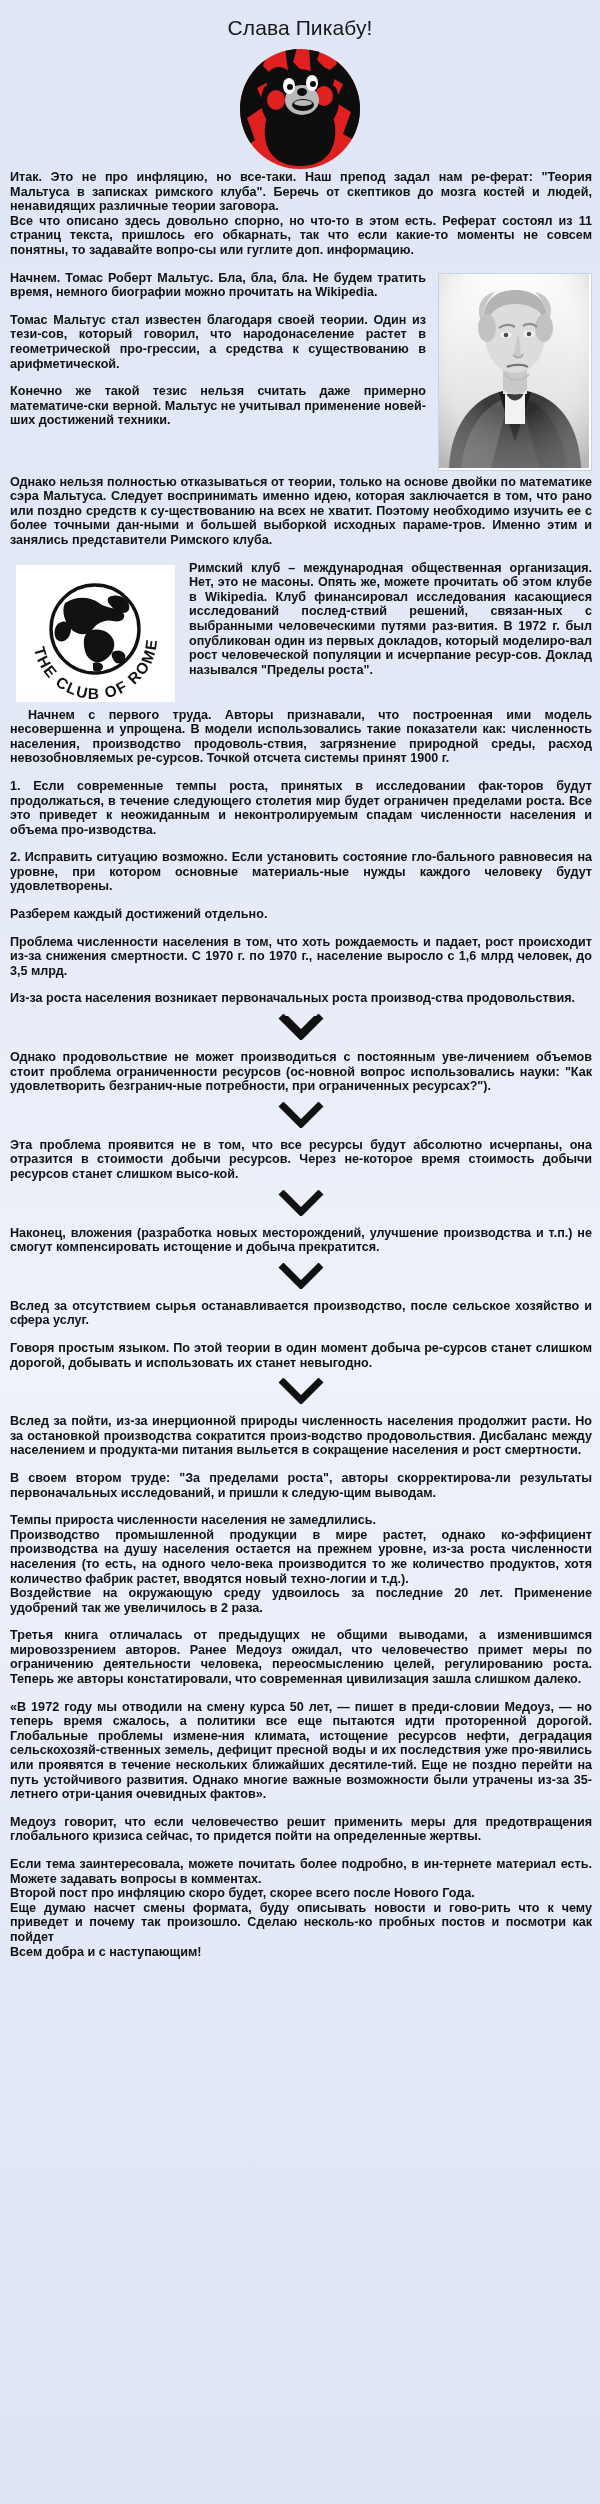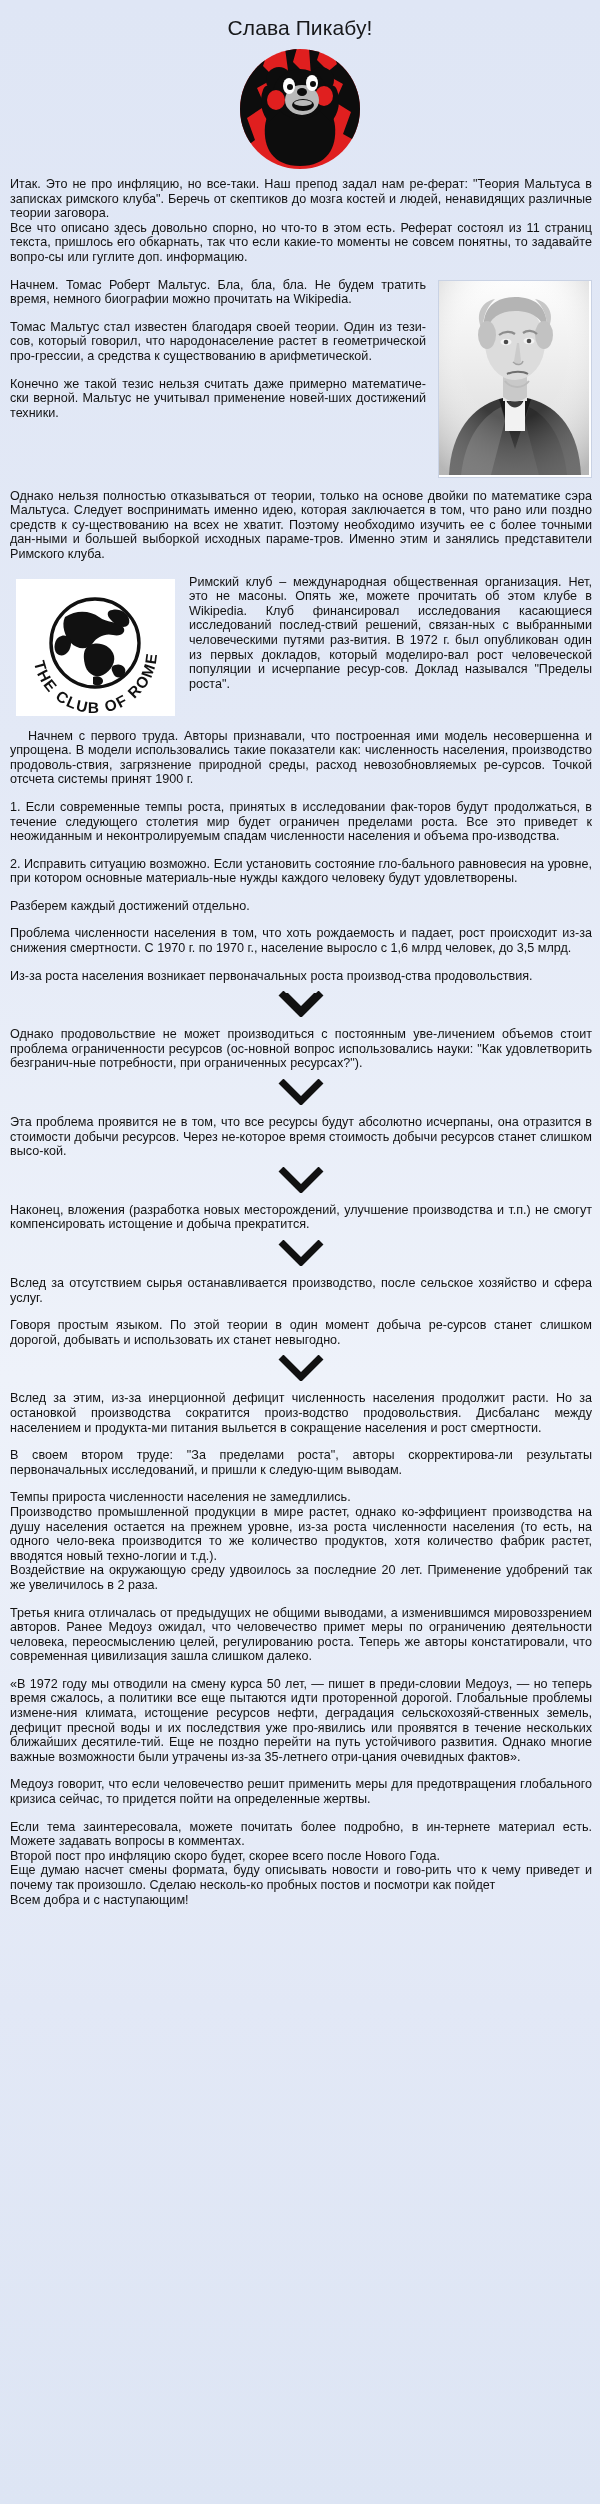--- a/index.html
+++ b/index.html
@@ -42,23 +42,24 @@
   .content {
     padding: 0 8px 0 10px;
     font-size: 12.6px;
     line-height: 14.6px;
     color: #121212;
     text-align: justify;
     -webkit-hyphens: none;
     hyphens: none;
   }
   .para {
-    margin: 7px 0 13px 0;
+    margin: 0 0 13px 0;
     white-space: pre-line;
     text-align: justify;
+    font-weight: bold;
   }
   .para.tight { margin-bottom: 0; }
   .para.indent { text-indent: 18px; }
 
   
   .malthus-fig {
     float: right;
     margin: 2px 0 4px 12px;
     width: 152px;
     height: 196px;
@@ -268,21 +269,21 @@
 
     <p class="para">Вслед за отсутствием сырья останавливается производство, после сельское хозяйство и сфера услуг.</p>
     <p class="para tight">Говоря простым языком. По этой теории в один момент добыча ре-сурсов станет слишком дорогой, добывать и использовать их станет невыгодно.</p>
 
     <div class="chev-row">
       <svg class="chevron" viewBox="0 0 46 26">
         <path d="M3 2 L23 22 L43 2" stroke="#111" stroke-width="7" fill="none" stroke-linejoin="miter"></path>
       </svg>
     </div>
 
-    <p class="para">Вслед за этим, из-за инерционной дефицит численность населения продолжит расти. Но за остановкой производства сократится произ-водство продовольствия. Дисбаланс между населением и продукта-ми питания выльется в сокращение населения и рост смертности.</p>
+    <p class="para">Вслед за пойти, из-за инерционной природы численность населения продолжит расти. Но за остановкой производства сократится произ-водство продовольствия. Дисбаланс между населением и продукта-ми питания выльется в сокращение населения и рост смертности.</p>
     <p class="para">В своем втором труде: "За пределами роста", авторы скорректирова-ли результаты первоначальных исследований, и пришли к следую-щим выводам.</p>
     <p class="para">Темпы прироста численности населения не замедлились.
 Производство промышленной продукции в мире растет, однако ко-эффициент производства на душу населения остается на прежнем уровне, из-за роста численности населения (то есть, на одного чело-века производится то же количество продуктов, хотя количество фабрик растет, вводятся новый техно-логии и т.д.).
 Воздействие на окружающую среду удвоилось за последние 20 лет. Применение удобрений так же увеличилось в 2 раза.</p>
     <p class="para">Третья книга отличалась от предыдущих не общими выводами, а изменившимся мировоззрением авторов. Ранее Медоуз ожидал, что человечество примет меры по ограничению деятельности человека, переосмыслению целей, регулированию роста. Теперь же авторы констатировали, что современная цивилизация зашла слишком далеко.</p>
     <p class="para">«В 1972 году мы отводили на смену курса 50 лет, — пишет в преди-словии Медоуз, — но теперь время сжалось, а политики все еще пытаются идти проторенной дорогой. Глобальные проблемы измене-ния климата, истощение ресурсов нефти, деградация сельскохозяй-ственных земель, дефицит пресной воды и их последствия уже про-явились или проявятся в течение нескольких ближайших десятиле-тий. Еще не поздно перейти на путь устойчивого развития. Однако многие важные возможности были утрачены из-за 35-летнего отри-цания очевидных фактов».</p>
     <p class="para">Медоуз говорит, что если человечество решит применить меры для предотвращения глобального кризиса сейчас, то придется пойти на определенные жертвы.</p>
     <p class="para">Если тема заинтересовала, можете почитать более подробно, в ин-тернете материал есть. Можете задавать вопросы в комментах.
 Второй пост про инфляцию скоро будет, скорее всего после Нового Года.
 Еще думаю насчет смены формата, буду описывать новости и гово-рить что к чему приведет и почему так произошло. Сделаю несколь-ко пробных постов и посмотри как пойдет

